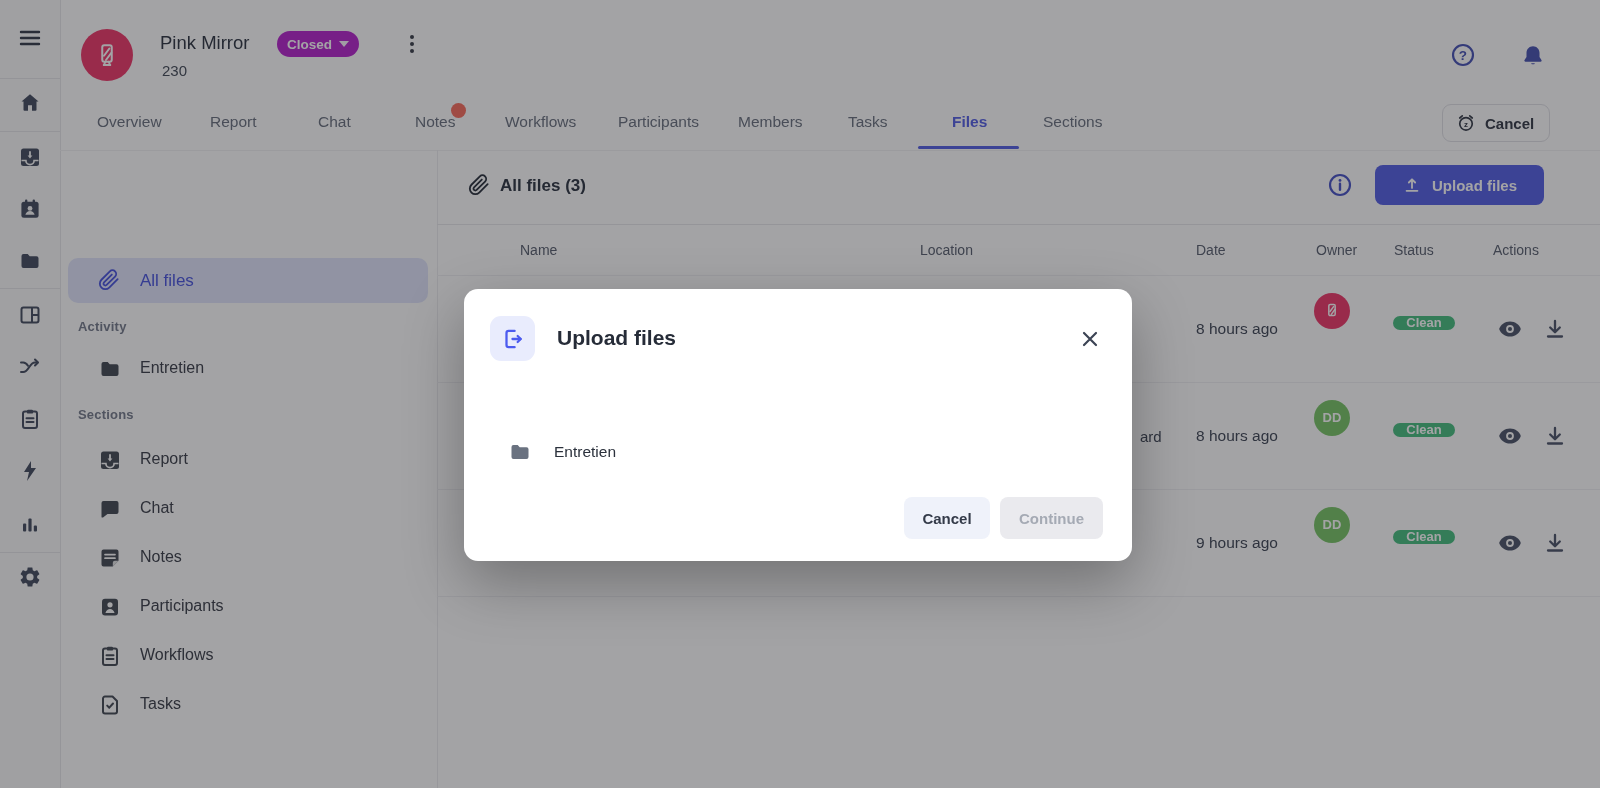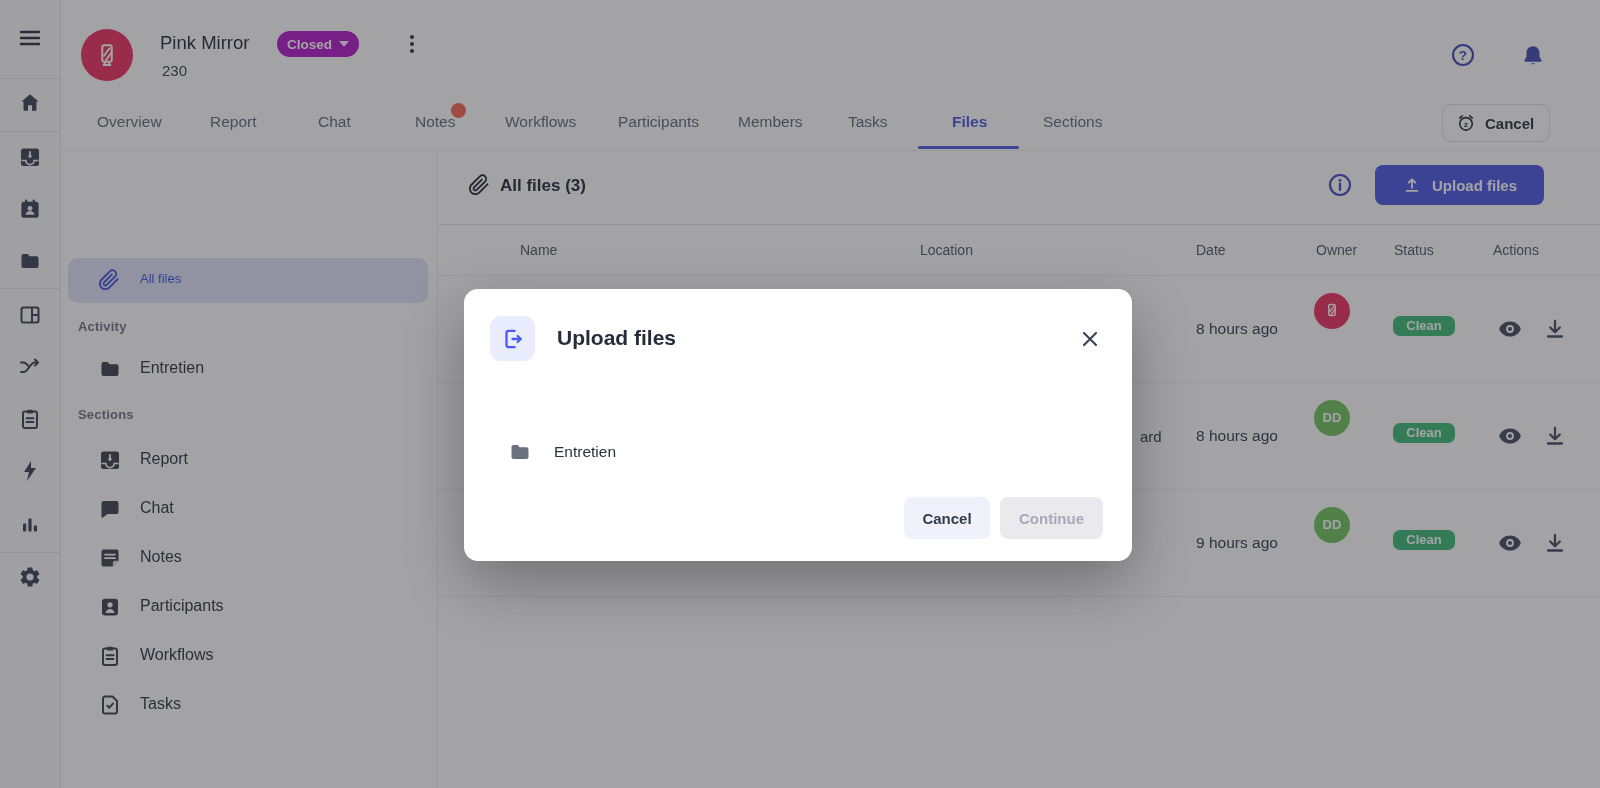--- a/index.html
+++ b/index.html
@@ -30,40 +30,40 @@
   .notes-dot{position:absolute;left:451px;top:103px;width:15px;height:15px;border-radius:50%;background:#f97263;}
   .tabbar-border{position:absolute;left:60px;top:150px;width:1540px;height:1px;background:#f2f2f4;}
   .snooze-btn{position:absolute;left:1442px;top:104px;width:108px;height:38px;border:1px solid #e2e2e7;border-radius:9px;background:#fff;cursor:pointer;display:flex;align-items:center;gap:9px;padding:0 0 0 13px;color:#3a404c;}
   .snooze-btn span{font-size:15px;font-weight:700;color:#3a404c;font-family:"Liberation Sans",sans-serif;}
 
   
   .sidebar-border{position:absolute;left:437px;top:150px;width:1px;height:638px;background:#ededf0;}
   .create-folder{position:absolute;left:78px;top:182px;width:169px;height:40px;border:none;border-radius:8px;background:#edeff3;color:#3e434d;font-size:15px;font-weight:700;cursor:pointer;font-family:"Liberation Sans",sans-serif;}
   .allfiles{position:absolute;left:68px;top:258px;width:360px;height:45px;border-radius:10px;background:#e2e6fc;cursor:pointer;}
   .allfiles .pin{position:absolute;left:30px;top:11px;color:#4f5ae0;}
-  .allfiles .lbl{position:absolute;left:72px;top:13px;font-size:13px;color:#4f5ae0;font-weight:500;}
+  .allfiles .lbl{position:absolute;left:72px;top:13px;font-size:17px;color:#4f5ae0;font-weight:500;}
   .side-heading{position:absolute;left:78px;font-size:13px;font-weight:700;color:#7a8090;letter-spacing:.2px;}
   .side-item{position:absolute;left:68px;width:360px;height:40px;cursor:pointer;}
   .side-item .ic{position:absolute;left:30px;top:8px;color:#4a4f5a;}
   .side-item .lbl{position:absolute;left:72px;top:10px;font-size:16px;color:#41454f;}
 
   
   .head-sep{position:absolute;left:437px;top:224px;width:1163px;height:1px;background:#e9e9ec;}
   .files-heading{position:absolute;left:500px;top:176px;font-size:17px;font-weight:600;color:#333a47;}
   .head-pin{position:absolute;left:468px;top:174px;color:#2f3642;}
   .info-btn{position:absolute;left:1327px;top:172px;width:26px;height:26px;color:#4d58c8;background:none;border:none;padding:0;cursor:pointer;}
   .upload-btn{position:absolute;left:1375px;top:165px;width:169px;height:40px;border:none;border-radius:8px;background:#5a64e6;color:#fff;cursor:pointer;display:flex;align-items:center;justify-content:center;gap:10px;}
   .upload-btn span{font-size:15px;font-weight:700;color:#fff;font-family:"Liberation Sans",sans-serif;}
   .col-h{position:absolute;top:242px;font-size:14px;color:#5e6574;font-weight:500;}
   .row-sep{position:absolute;left:437px;width:1163px;height:1px;background:#f1f1f4;}
   .trow{position:absolute;left:437px;width:1163px;height:107px;cursor:pointer;}
   .trow .date{position:absolute;left:759px;top:50%;transform:translateY(-50%);font-size:15.5px;color:#454c5b;}
   .trow .frag{position:absolute;left:703px;top:50%;transform:translateY(-50%);font-size:15px;color:#454c5b;}
   .avatar-sm{position:absolute;left:877px;top:17.5px;width:36px;height:36px;border-radius:50%;display:flex;align-items:center;justify-content:center;color:#fff;font-size:13px;font-weight:700;}
-  .badge-clean{position:absolute;left:956px;top:40.5px;width:62px;height:20px;border-radius:7px;background:#4cc084;display:flex;align-items:center;justify-content:center;}
+  .badge-clean{position:absolute;left:956px;top:40.5px;width:62px;height:14px;border-radius:7px;background:#4cc084;display:flex;align-items:center;justify-content:center;}
   .badge-clean span{color:#fff;font-size:13px;font-weight:700;}
   .act{position:absolute;top:50%;transform:translateY(-50%);width:26px;height:26px;background:none;border:none;padding:0;cursor:pointer;color:#515a6e;}
 
   
   .backdrop{position:absolute;left:0;top:0;width:1600px;height:788px;background:rgba(13,13,18,0.38);z-index:40;}
   .modal{position:absolute;left:464px;top:289px;width:668px;height:272px;background:#fff;border-radius:14px;z-index:50;box-shadow:0 22px 60px rgba(0,0,0,0.30);}
   .m-iconbox{position:absolute;left:26px;top:27px;width:45px;height:45px;border-radius:11px;background:#e9ecfd;display:flex;align-items:center;justify-content:center;color:#4c5bef;}
   .m-title{position:absolute;left:93px;top:37px;font-size:21px;font-weight:700;color:#262c38;}
   .m-close{position:absolute;left:614px;top:38px;width:24px;height:24px;background:none;border:none;padding:0;cursor:pointer;color:#3c4454;}
   .m-prompt{position:absolute;left:26px;top:99px;font-size:17px;color:#2e3542;}

